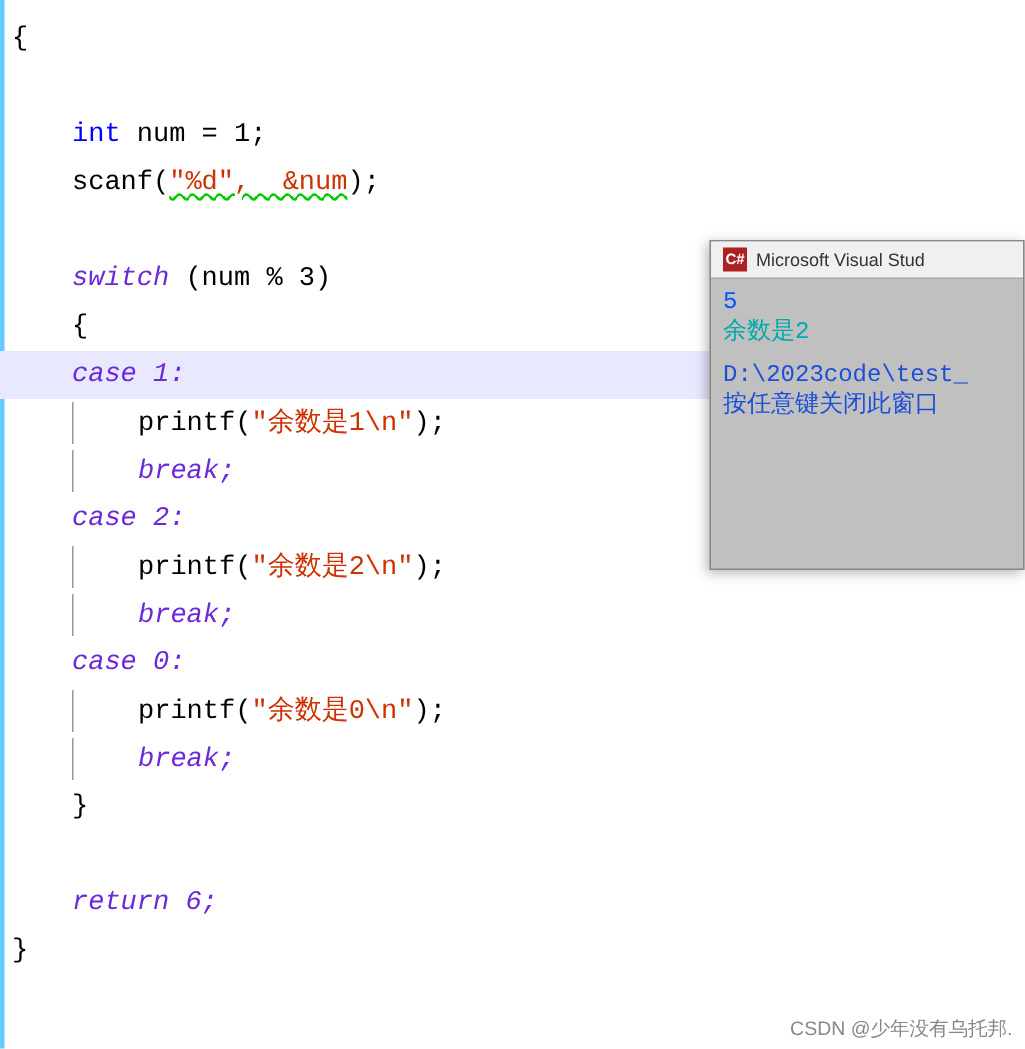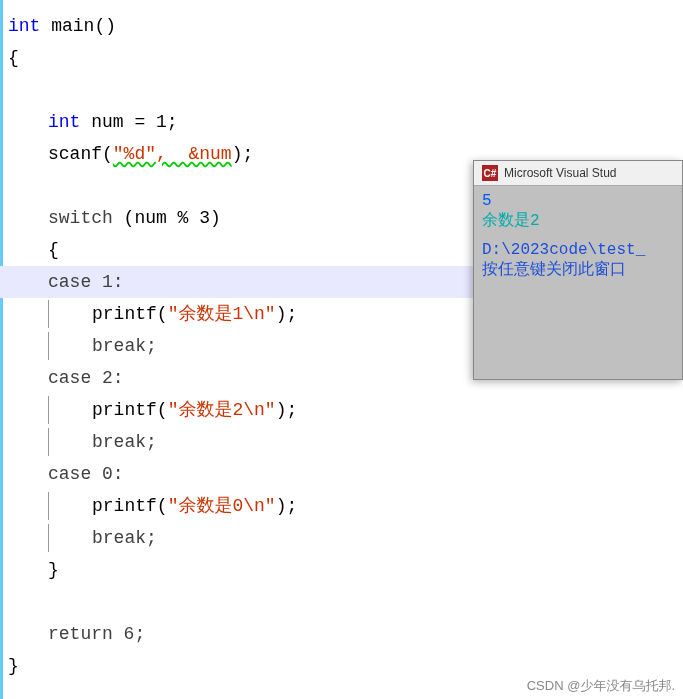--- a/index.html
+++ b/index.html
@@ -34,21 +34,21 @@
       text-align: center;
     }
 
     .line-content {
       padding-left: 8px;
       white-space: pre;
     }
 
     
     .c-blue { color: #0000ff; }
-    .c-teal { color: #404040; }
+    .c-teal { color: #6d28d9; font-style: italic; }
     .c-red { color: #cc3300; }
     .c-black { color: #000000; }
 
     
     .squiggly {
       text-decoration: underline wavy #00cc00;
       text-underline-offset: 2px;
     }
 
     
@@ -130,23 +130,20 @@
       width: 3px;
       background: #66ccff;
     }
   </style>
 </head>
 <body>
 
 <div class="code-editor">
   <div class="left-accent"></div>
 
-  <div class="code-line">
-    <span class="line-content"><span class="c-blue">int</span><span class="c-black"> main()</span></span>
-  </div>
 
   <div class="code-line">
     <span class="line-content"><span class="c-black">{</span></span>
   </div>
 
   <div class="code-line">
     <span class="line-content">&nbsp;</span>
   </div>
 
   <div class="code-line">

